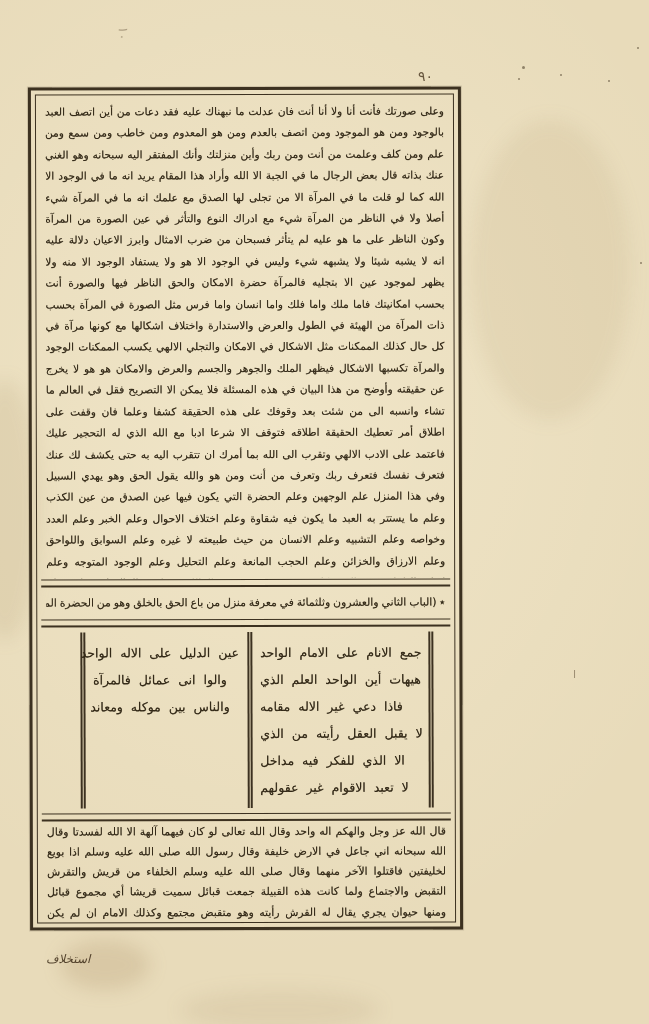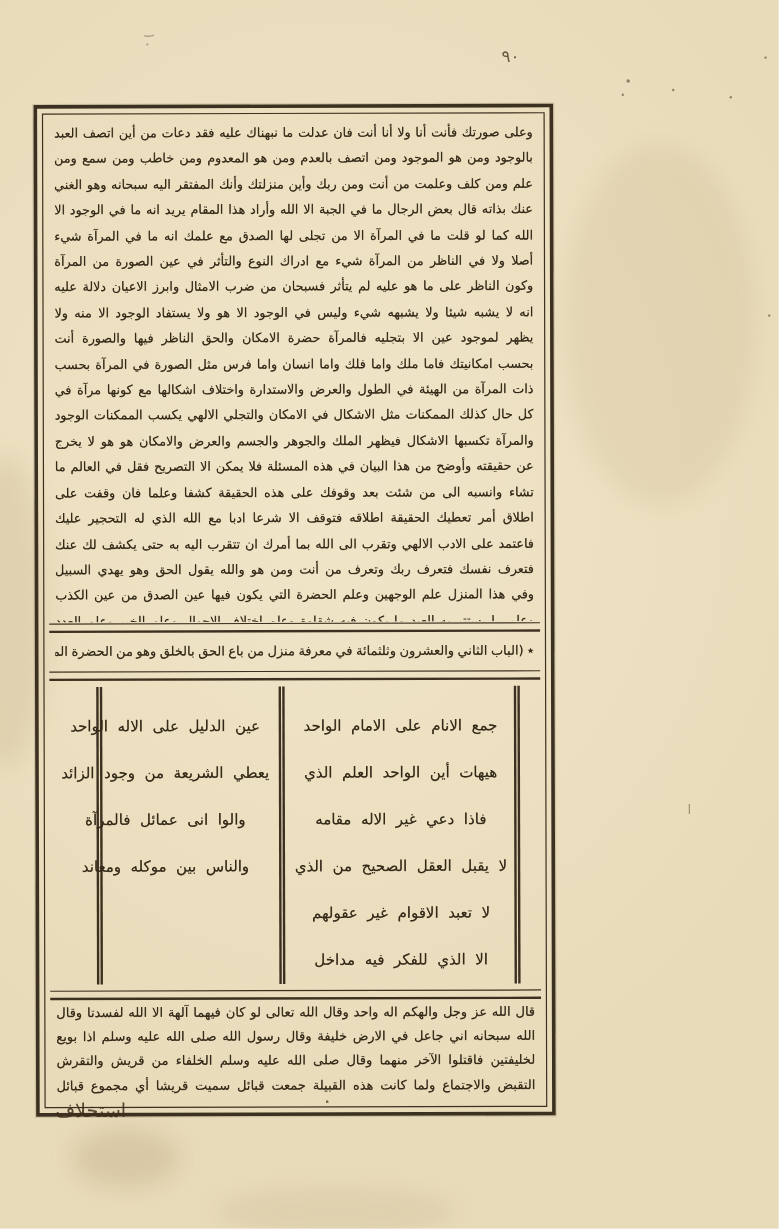--- a/index.html
+++ b/index.html
@@ -9,33 +9,34 @@
   body{width:649px;height:1024px;font-family:"DejaVu Sans",sans-serif;}
   .photo{
     position:relative;width:649px;height:1024px;overflow:hidden;
     background:
       radial-gradient(ellipse 120% 90% at 42% 40%, rgba(255,248,225,.35), rgba(0,0,0,0) 60%),
       radial-gradient(ellipse 140% 120% at 50% 50%, var(--paper) 55%, #ddcca2 85%, #d0bd90 100%);
   }
   .blotch{position:absolute;border-radius:50%;filter:blur(9px);pointer-events:none;}
   .speck{position:absolute;border-radius:50%;background:rgba(70,55,35,.55);}
   .page-number{
-    position:absolute;left:418px;top:40px;font-size:14px;color:rgba(70,52,30,.8);
+    position:absolute;left:418px;top:68px;font-size:14px;color:rgba(70,52,30,.8);
     letter-spacing:2px;
   }
   .margin-mark{
     position:absolute;left:116px;top:26px;font-size:13px;color:rgba(80,62,40,.4);
     transform:rotate(97deg);letter-spacing:4px;
   }
   .margin-tick{
     position:absolute;left:573px;top:668px;font-size:11px;color:rgba(80,62,40,.5);
   }
   .catchword{
-    position:absolute;left:46px;top:916px;font-size:16px;color:rgba(60,44,24,.85);
+    position:absolute;left:46px;top:952px;font-size:12px;color:rgba(60,44,24,.85);
     direction:rtl;
+    font-style:italic;
   }
   .frame{
     position:absolute;left:29px;top:87px;width:433px;height:843px;
     border:3px solid var(--border);box-sizing:border-box;padding:4px;
     transform:rotate(-0.15deg);
     box-shadow:0 0 0 1px rgba(60,49,32,.15);
   }
   .frame-inner{
     border:1px solid var(--border);height:100%;box-sizing:border-box;
     padding:6px 9px 3px 9px;display:flex;flex-direction:column;overflow:hidden;
@@ -56,28 +57,27 @@
     padding:8px 0 9px 0;white-space:nowrap;overflow:hidden;letter-spacing:-.2px;
     word-spacing:-.5px;flex:none;text-shadow:0.2px 0.2px 0.35px rgba(46,37,22,.5);
   }
   .poem{
     flex:none;direction:rtl;display:flex;align-items:stretch;
     margin:4px 12px 4px 34px;
     border-right:5px double var(--border);border-left:5px double var(--border);
     padding:7px 6px;min-height:162px;
   }
   .poem-col{display:flex;flex-direction:column;}
-  .poem-col-right{flex:1.16;}
+  .poem-col-right{flex:1.16;align-items:flex-end;}
   .poem-col-left{flex:1;}
   .poem-divider{width:0;border-left:5px double var(--border);margin:-7px 8px;}
   .poem-line{
     height:27px;line-height:27px;text-align:center;font-size:12.5px;color:var(--ink);
     word-spacing:4px;white-space:nowrap;overflow:hidden;
     text-shadow:0.2px 0.2px 0.35px rgba(46,37,22,.55);
-    margin-top:12px;
   }
 </style>
 </head>
 <body>
 
 <div class="photo">
 
   <div class="blotch" style="left:60px;top:940px;width:90px;height:50px;background:rgba(150,118,70,.18);"></div>
   <div class="blotch" style="left:470px;top:120px;width:160px;height:300px;background:rgba(160,128,80,.10);"></div>
   <div class="blotch" style="left:-30px;top:380px;width:70px;height:260px;background:rgba(150,120,75,.12);"></div>
@@ -103,28 +103,27 @@
 
       <div class="heading">٭ (الباب الثاني والعشرون وثلثمائة في معرفة منزل من باع الحق بالخلق وهو من الحضرة المحمدية) ٭</div>
 
       <div class="hrule"></div>
 
       <div class="poem">
         <div class="poem-col poem-col-right">
             <div class="poem-line">جمع الانام على الامام الواحد</div>
             <div class="poem-line">هيهات أين الواحد العلم الذي</div>
             <div class="poem-line">فاذا دعي غير الاله مقامه</div>
-            <div class="poem-line">لا يقبل العقل الصحيح من الذي</div>
+            <div class="poem-line">لا يقبل العقل رأيته من الذي</div>
+            <div class="poem-line">الا الذي للفكر فيه مداخل</div>
             <div class="poem-line">لا تعبد الاقوام غير عقولهم</div>
-            <div class="poem-line">الا الذي للفكر فيه مداخل</div>
           </div>
         <div class="poem-divider"></div>
         <div class="poem-col poem-col-left">
             <div class="poem-line">عين الدليل على الاله الواحد</div>
-            <div class="poem-line">يعطي الشريعة من وجود الزائد</div>
             <div class="poem-line">والوا انى عمائل فالمرآة</div>
             <div class="poem-line">والناس بين موكله ومعاند</div>
           </div>
       </div>
 
       <div class="hrule"></div>
 
       <div class="prose prose-bottom">قال الله عز وجل والهكم اله واحد وقال الله تعالى لو كان فيهما آلهة الا الله لفسدتا وقال الله سبحانه اني جاعل في الارض خليفة وقال رسول الله صلى الله عليه وسلم اذا بويع لخليفتين فاقتلوا الآخر منهما وقال صلى الله عليه وسلم الخلفاء من قريش والتقرش التقبض والاجتماع ولما كانت هذه القبيلة جمعت قبائل سميت قريشا أي مجموع قبائل ومنها حيوان يجري يقال له القرش رأيته وهو متقبض مجتمع وكذلك الامام ان لم يكن متصفا باخلاق من استخلفه جامعا لها بما يحتاج اليه من</div>
 
     </div>

